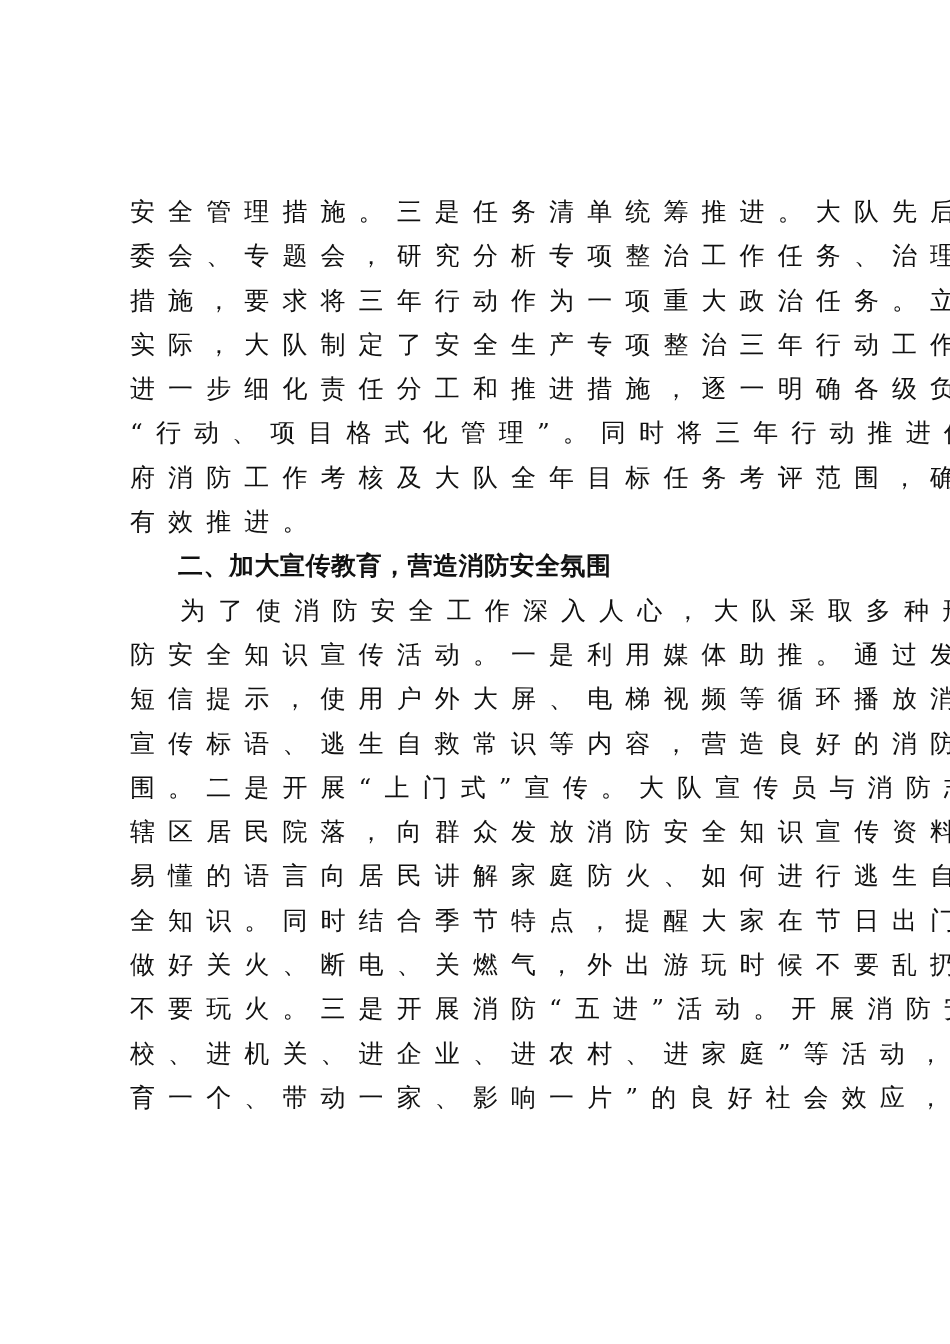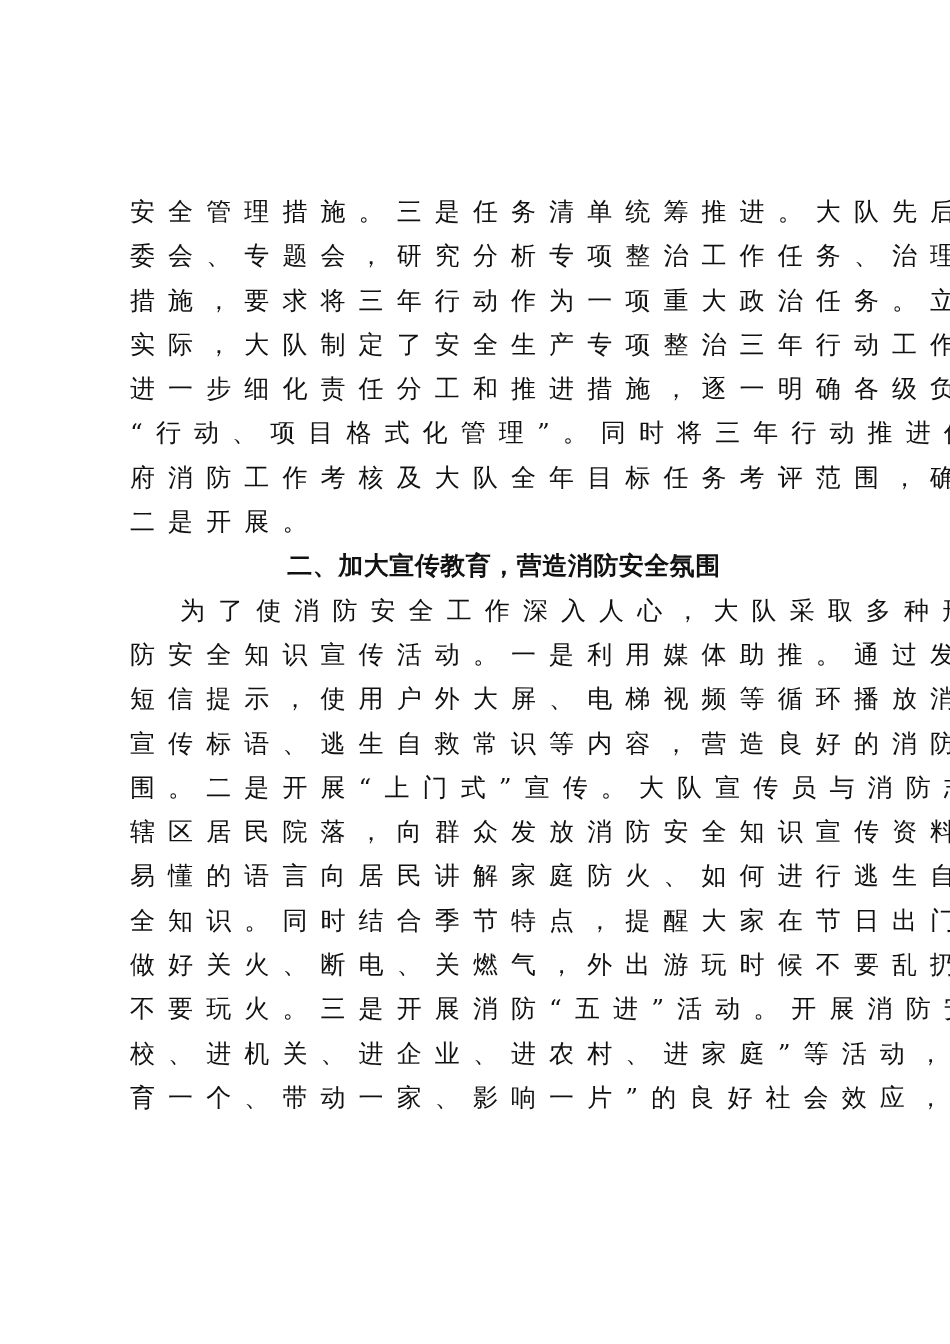--- a/index.html
+++ b/index.html
@@ -16,37 +16,36 @@
     font-size: 25px; color: #111;
     white-space: nowrap;
     letter-spacing: 13.1px;
   }
   .line.heading {
     font-family: "DejaVu Sans", "Liberation Sans", sans-serif;
     font-weight: bold;
     letter-spacing: 0.5px;
     font-size: 25px;
     padding-left: 48px;
-    text-align: center;
   }
   .line.indent { padding-left: 50px; }
 </style>
 </head>
 <body>
 
 <div class="page">
   <div class="content">
     <div class="line">安全管理措施。三是任务清单统筹推进。大队先后多次召开党</div>
     <div class="line">委会、专题会，研究分析专项整治工作任务、治理重点、工作</div>
     <div class="line">措施，要求将三年行动作为一项重大政治任务。立足消防工作</div>
     <div class="line">实际，大队制定了安全生产专项整治三年行动工作任务清单，</div>
     <div class="line">进一步细化责任分工和推进措施，逐一明确各级负责人，实行</div>
     <div class="line">“行动、项目格式化管理”。同时将三年行动推进任务纳入政</div>
     <div class="line">府消防工作考核及大队全年目标任务考评范围，确保工作任务</div>
-    <div class="line">二是开展。</div>
+    <div class="line">有效推进。</div>
 
     <div class="line heading">二、加大宣传教育，营造消防安全氛围</div>
 
     <div class="line indent">为了使消防安全工作深入人心，大队采取多种形式开展消</div>
     <div class="line">防安全知识宣传活动。一是利用媒体助推。通过发送消防安全</div>
     <div class="line">短信提示，使用户外大屏、电梯视频等循环播放消防公益广告、</div>
     <div class="line">宣传标语、逃生自救常识等内容，营造良好的消防安全宣传氛</div>
     <div class="line">围。二是开展“上门式”宣传。大队宣传员与消防志愿者深入</div>
     <div class="line">辖区居民院落，向群众发放消防安全知识宣传资料，并用通俗</div>
     <div class="line">易懂的语言向居民讲解家庭防火、如何进行逃生自救等消防安</div>

